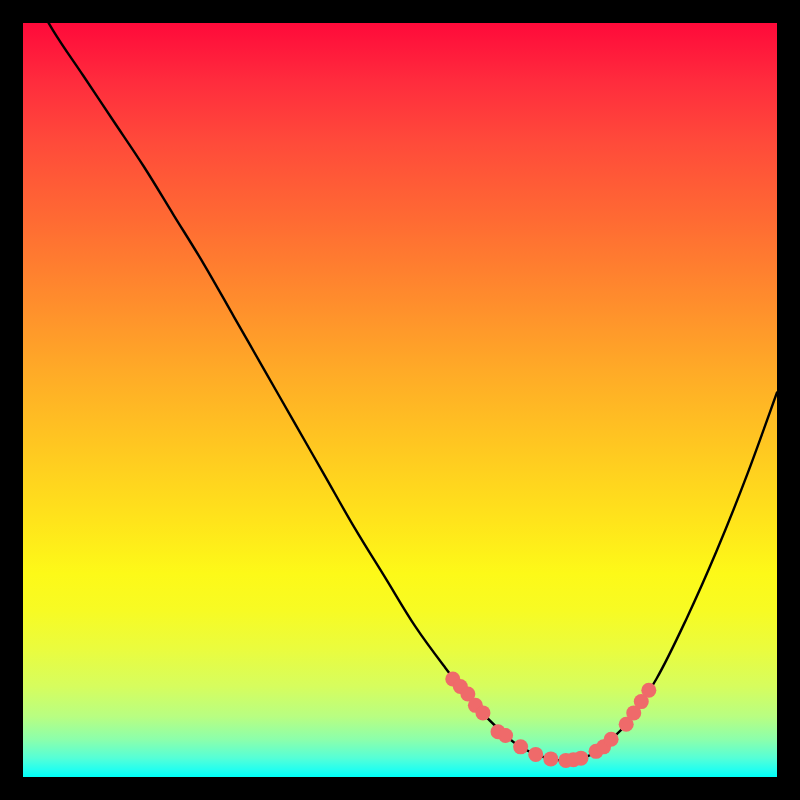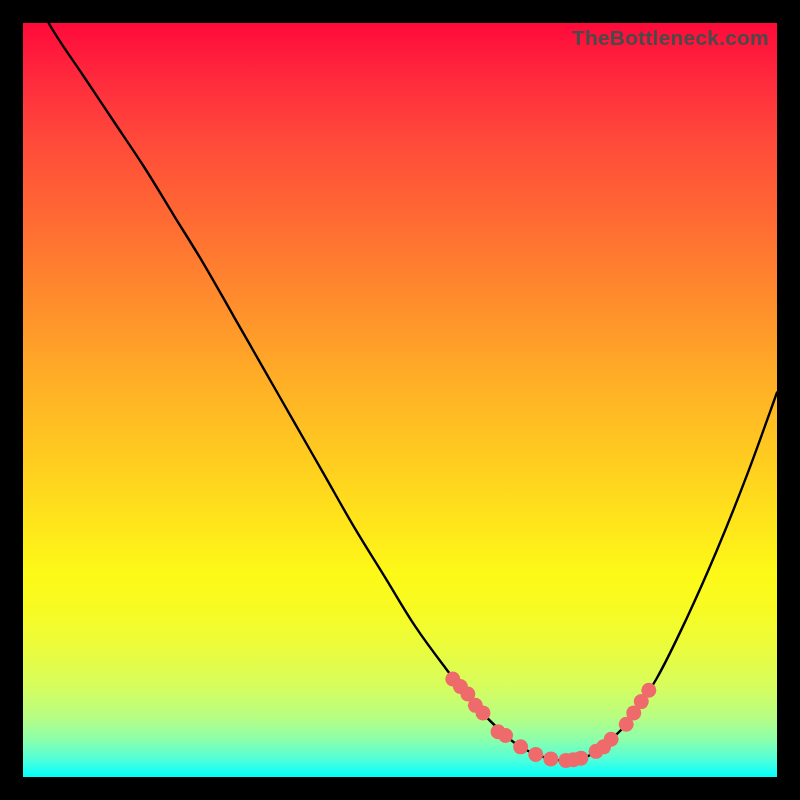--- a/index.html
+++ b/index.html
@@ -58,21 +58,20 @@
     inset: 0;
     width: 754px;
     height: 754px;
   }
 </style>
 </head>
 <body>
 
 <div class="frame">
   <div class="plot-area">
-    <div class="watermark">TheBottleneck.com</div>
     <svg class="curve" viewBox="0 0 754 754" preserveAspectRatio="none">
       <g>
         <path fill="none" stroke="#000000" stroke-width="2.4" stroke-linecap="round" d="M 0.00 -45.24 C 5.43 -35.74, 19.30 -10.10, 30.16 7.54 C 41.02 25.18, 49.46 36.49, 60.32 52.78 C 71.18 69.07, 79.62 81.73, 90.48 98.02 C 101.34 114.31, 109.78 126.29, 120.64 143.26 C 131.50 160.22, 139.94 174.63, 150.80 192.27 C 161.66 209.91, 170.10 222.96, 180.96 241.28 C 191.82 259.60, 200.26 275.06, 211.12 294.06 C 221.98 313.06, 230.42 327.84, 241.28 346.84 C 252.14 365.84, 260.58 380.62, 271.44 399.62 C 282.30 418.62, 290.74 433.40, 301.60 452.40 C 312.46 471.40, 320.90 486.86, 331.76 505.18 C 342.62 523.50, 351.06 536.55, 361.92 554.19 C 372.78 571.83, 381.22 586.91, 392.08 603.20 C 402.94 619.49, 411.38 630.42, 422.24 644.67 C 433.10 658.92, 441.54 670.16, 452.40 682.37 C 463.26 694.58, 474.42 705.07, 482.56 712.53 C 490.70 719.99, 492.21 720.45, 497.64 723.84 C 503.07 727.23, 507.29 729.21, 512.72 731.38 C 518.15 733.55, 522.37 734.82, 527.80 735.90 C 533.23 736.99, 537.45 737.55, 542.88 737.41 C 548.31 737.28, 552.53 736.78, 557.96 735.15 C 563.39 733.52, 564.90 734.47, 573.04 728.36 C 581.18 722.26, 592.34 714.25, 603.20 701.22 C 614.06 688.19, 622.50 674.98, 633.36 655.98 C 644.22 636.98, 652.66 618.73, 663.52 595.66 C 674.38 572.59, 682.82 553.59, 693.68 527.80 C 704.54 502.01, 712.98 480.90, 723.84 452.40 C 734.70 423.90, 748.57 384.39, 754.00 369.46" id="curve-path"></path>
       </g>
       <g id="markers">
           <circle cx="429.78" cy="655.98" r="7.5" fill="#ef6a6a" stroke="#e55a5a" stroke-width="0"></circle>
           <circle cx="437.32" cy="663.52" r="7.5" fill="#ef6a6a" stroke="#e55a5a" stroke-width="0"></circle>
           <circle cx="444.86" cy="671.06" r="7.5" fill="#ef6a6a" stroke="#e55a5a" stroke-width="0"></circle>
           <circle cx="452.40" cy="682.37" r="7.5" fill="#ef6a6a" stroke="#e55a5a" stroke-width="0"></circle>
           <circle cx="459.94" cy="689.91" r="7.5" fill="#ef6a6a" stroke="#e55a5a" stroke-width="0"></circle>

